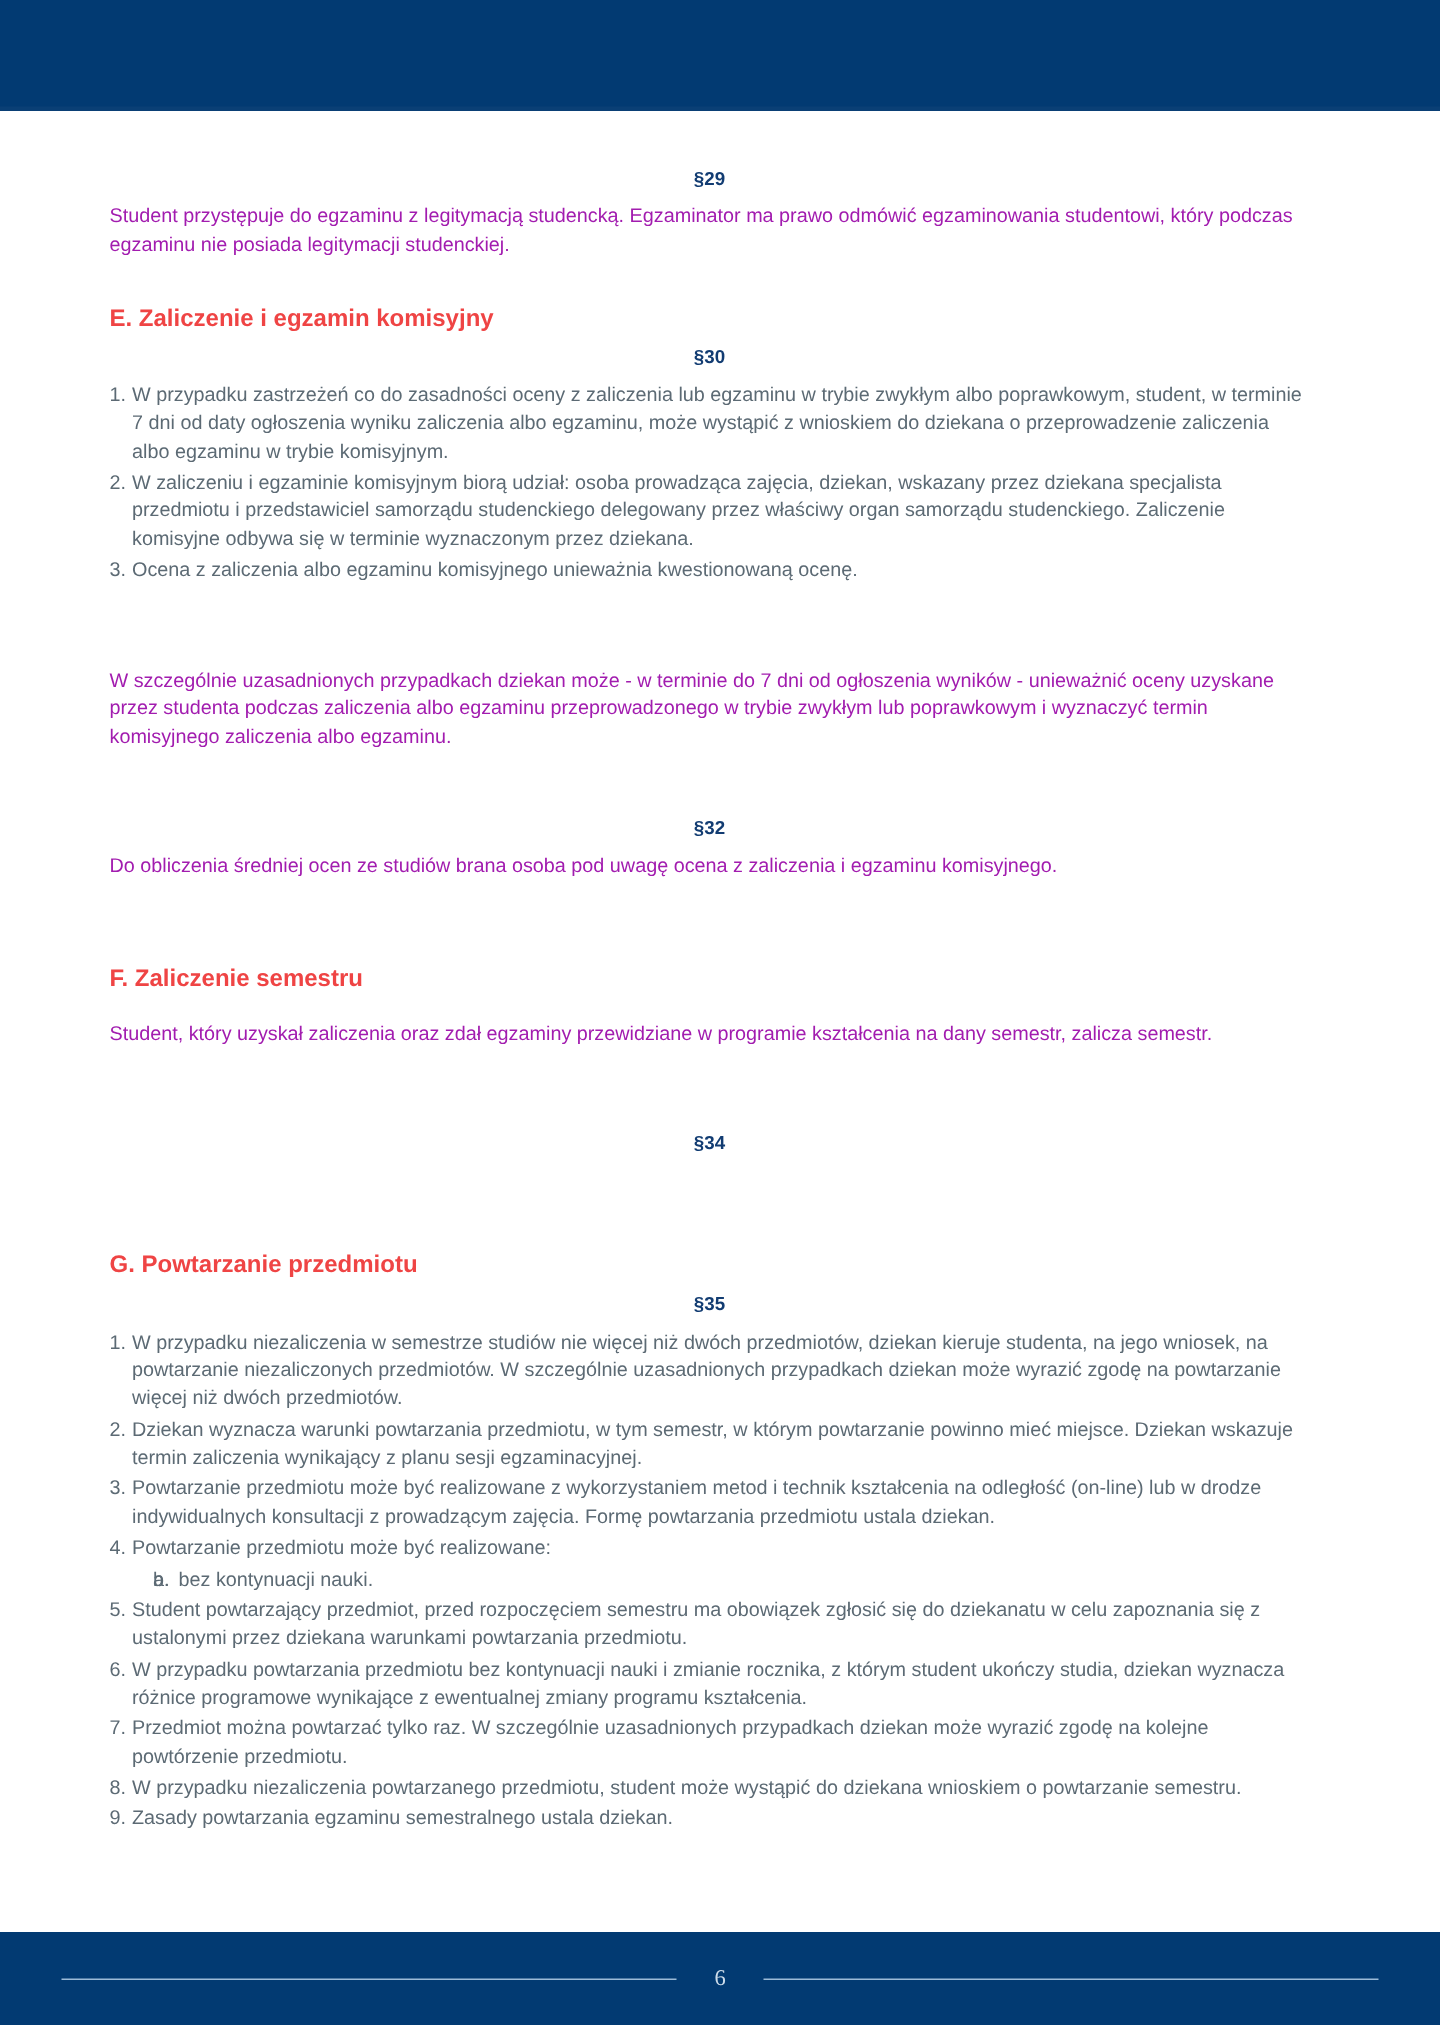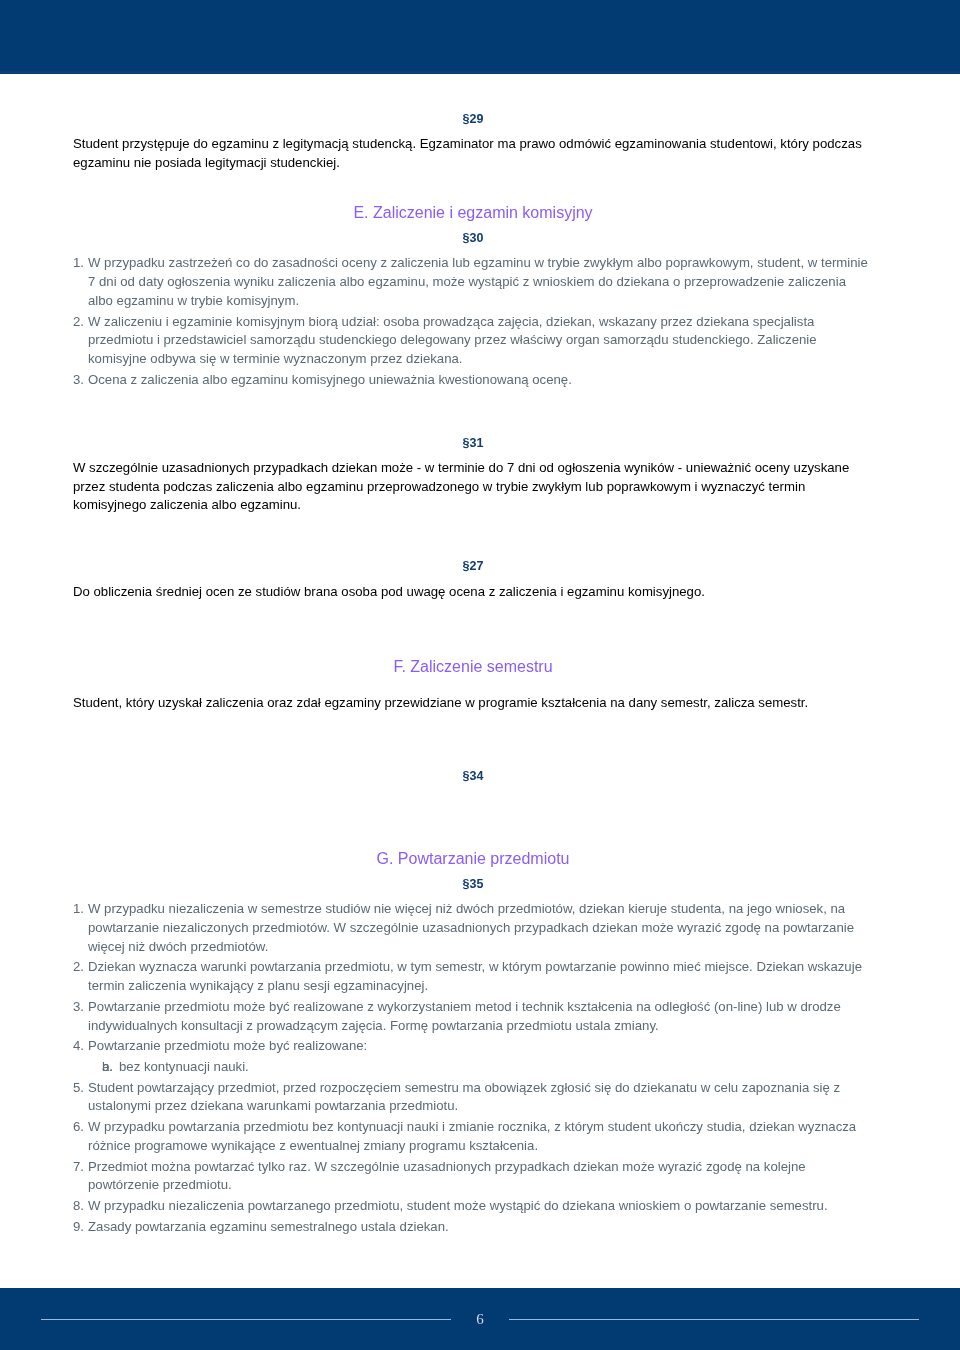--- a/index.html
+++ b/index.html
@@ -87,31 +87,31 @@
   .sec-mark {
     text-align: center;
     color: #123c72;
     font-weight: bold;
     font-size: 12.5px;
     line-height: 1.15;
     margin: 0;
   }
 
   .sec-title {
-    text-align: center;
-    color: #8b5cf6;
-    font-weight: normal;
+    text-align: left;
+    color: #ef4444;
+    font-weight: bold;
     font-size: 16px;
     line-height: 1.2;
     margin: 0;
   }
 
   p.body-text {
     margin: 0;
-    color: #000000;
+    color: #a21caf;
     font-size: 13.2px;
     line-height: 1.42;
     text-align: left;
   }
 
   ol.num-list {
     margin: 0;
     padding: 0;
     list-style: none;
     color: #5c6a74;
@@ -185,27 +185,26 @@
         <span class="li-body">W zaliczeniu i egzaminie komisyjnym biorą udział: osoba prowadząca zajęcia, dziekan, wskazany przez dziekana specjalista przedmiotu i przedstawiciel samorządu studenckiego delegowany przez właściwy organ samorządu studenckiego. Zaliczenie komisyjne odbywa się w terminie wyznaczonym przez dziekana.</span>
       </li>
       <li>
         <span class="li-num">3.</span>
         <span class="li-body">Ocena z zaliczenia albo egzaminu komisyjnego unieważnia kwestionowaną ocenę.</span>
       </li>
     </ol>
 
     <div class="gap-xl"></div>
 
-    <div class="sec-mark">§31</div>
     <div class="gap-sm"></div>
     <p class="body-text">W szczególnie uzasadnionych przypadkach dziekan może - w terminie do 7 dni od ogłoszenia wyników - unieważnić oceny uzyskane przez studenta podczas zaliczenia albo egzaminu przeprowadzonego w trybie zwykłym lub poprawkowym i wyznaczyć termin komisyjnego zaliczenia albo egzaminu.</p>
 
     <div class="gap-xl"></div>
 
-    <div class="sec-mark">§27</div>
+    <div class="sec-mark">§32</div>
     <div class="gap-sm"></div>
     <p class="body-text">Do obliczenia średniej ocen ze studiów brana osoba pod uwagę ocena z zaliczenia  i egzaminu komisyjnego.</p>
 
     <div class="gap-xxl"></div>
 
     <div class="sec-title">F. Zaliczenie semestru</div>
     <div class="gap-sm"></div>
     <div class="gap-sm"></div>
     <p class="body-text">Student, który uzyskał zaliczenia oraz zdał egzaminy przewidziane w programie kształcenia na dany semestr, zalicza semestr.</p>
 
@@ -225,21 +224,21 @@
       <li>
         <span class="li-num">1.</span>
         <span class="li-body">W przypadku niezaliczenia w semestrze studiów nie więcej niż dwóch przedmiotów, dziekan kieruje studenta, na jego wniosek, na powtarzanie niezaliczonych przedmiotów. W szczególnie uzasadnionych przypadkach dziekan może wyrazić zgodę na powtarzanie więcej niż dwóch przedmiotów.</span>
       </li>
       <li>
         <span class="li-num">2.</span>
         <span class="li-body">Dziekan wyznacza warunki powtarzania przedmiotu, w tym semestr, w którym powtarzanie powinno mieć miejsce. Dziekan wskazuje termin zaliczenia wynikający z planu sesji egzaminacyjnej.</span>
       </li>
       <li>
         <span class="li-num">3.</span>
-        <span class="li-body">Powtarzanie przedmiotu może być realizowane z wykorzystaniem metod i technik kształcenia na odległość (on-line) lub w drodze indywidualnych konsultacji z prowadzącym zajęcia. Formę powtarzania przedmiotu ustala zmiany.</span>
+        <span class="li-body">Powtarzanie przedmiotu może być realizowane z wykorzystaniem metod i technik kształcenia na odległość (on-line) lub w drodze indywidualnych konsultacji z prowadzącym zajęcia. Formę powtarzania przedmiotu ustala dziekan.</span>
       </li>
       <li>
         <span class="li-num">4.</span>
         <span class="li-body">Powtarzanie przedmiotu może być realizowane:</span>
         <ul class="sub-list">
           <li>
             <span class="li-num">a.</span>
           </li>
           <li>
             <span class="li-num">b.</span>

